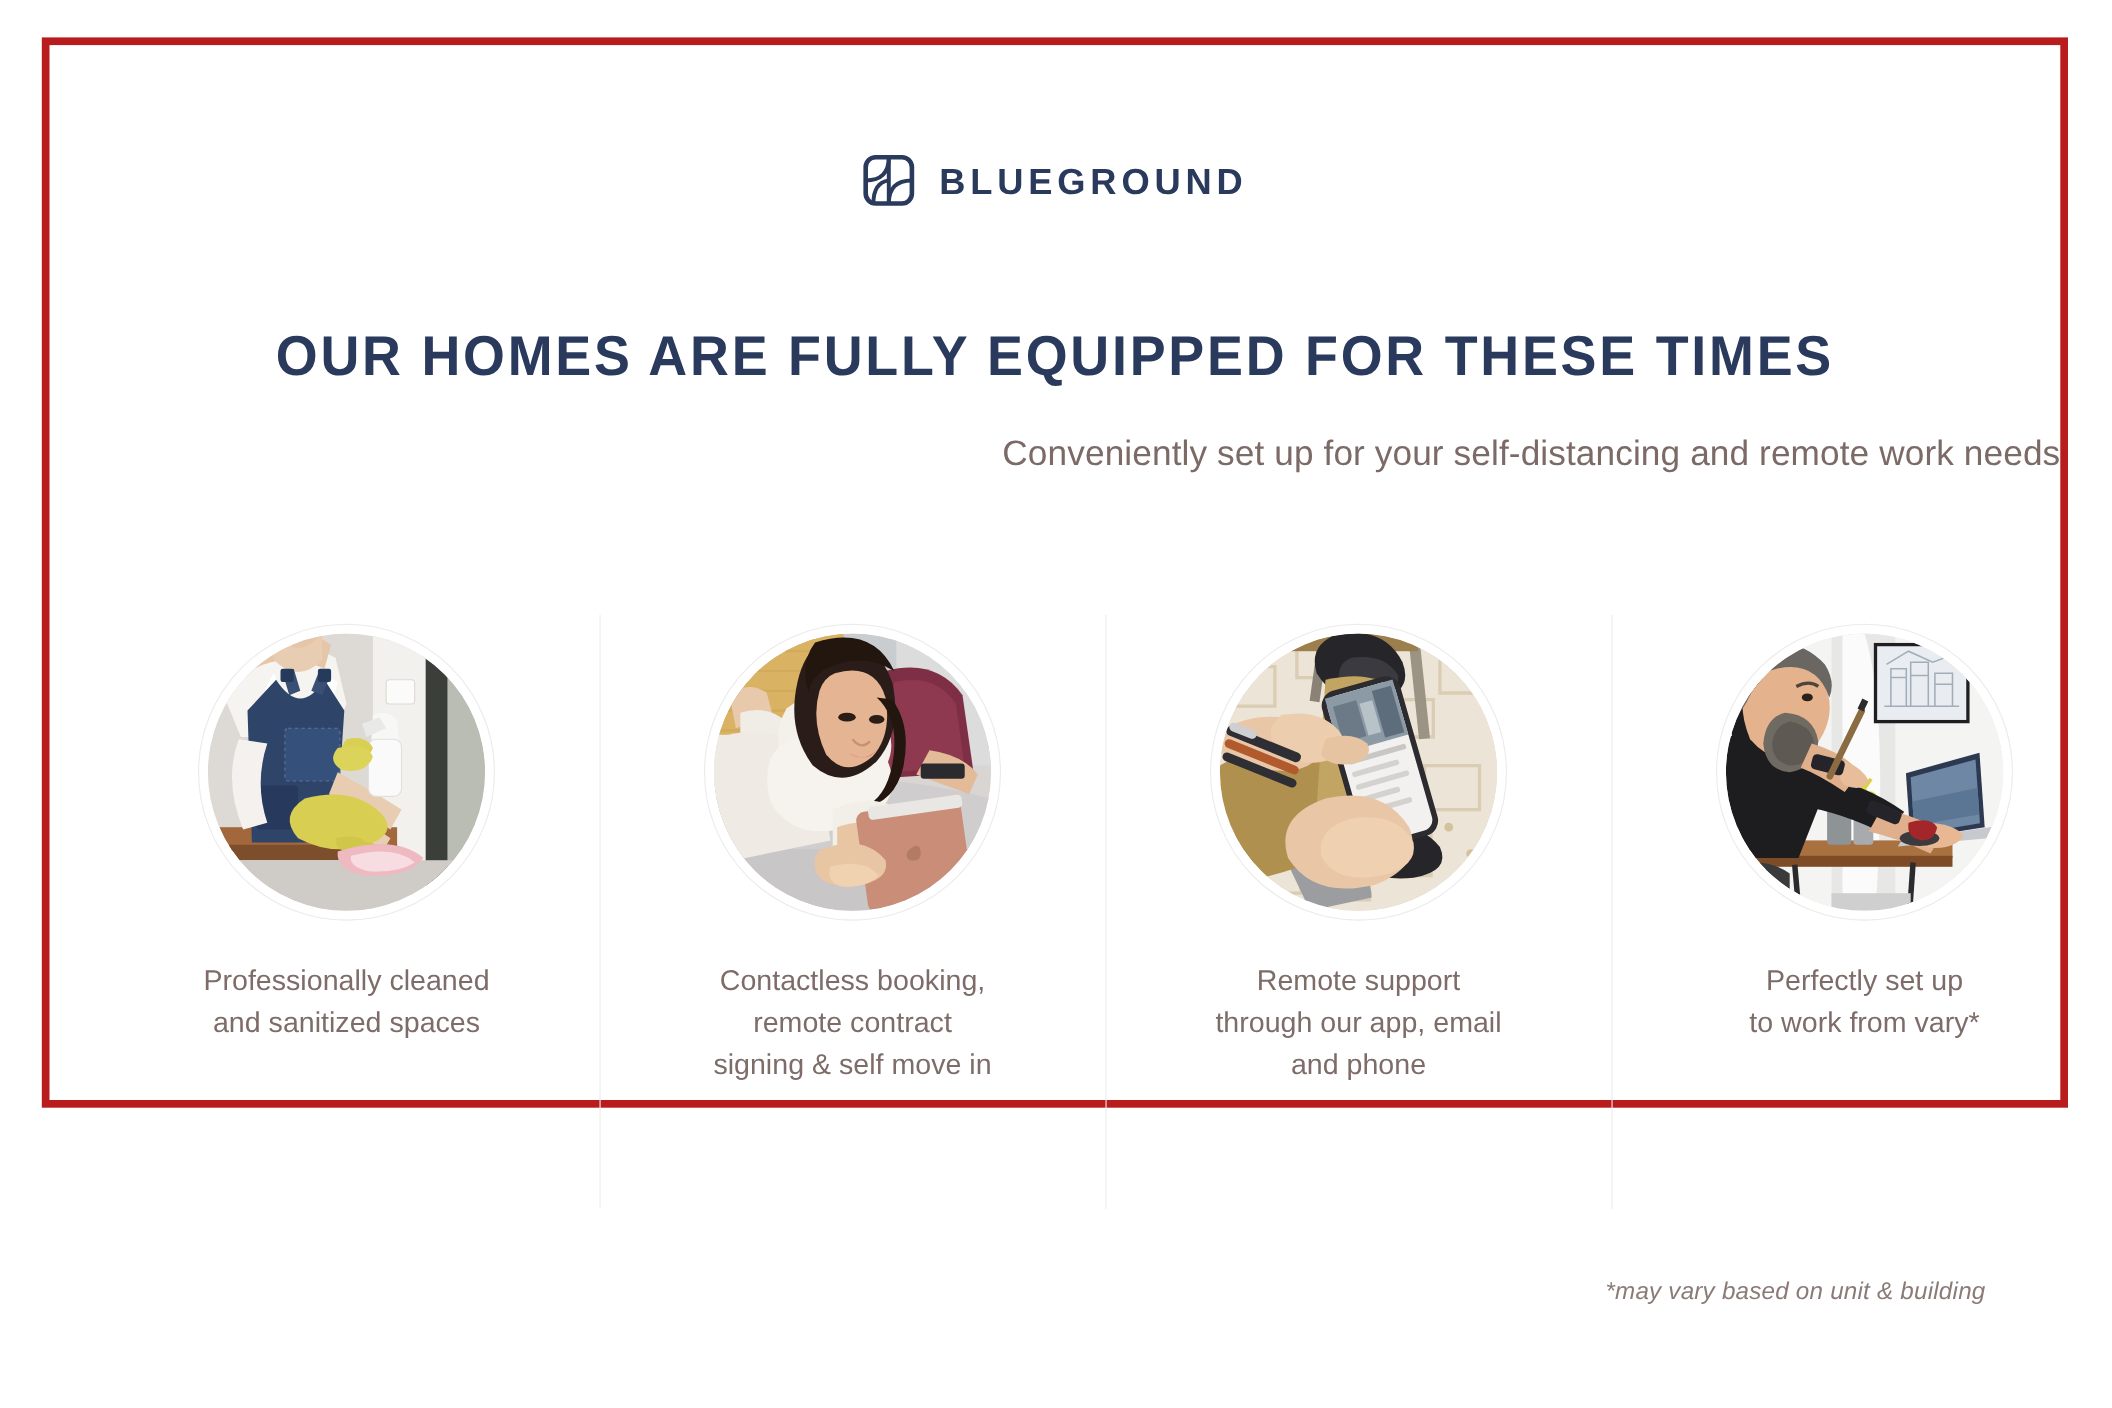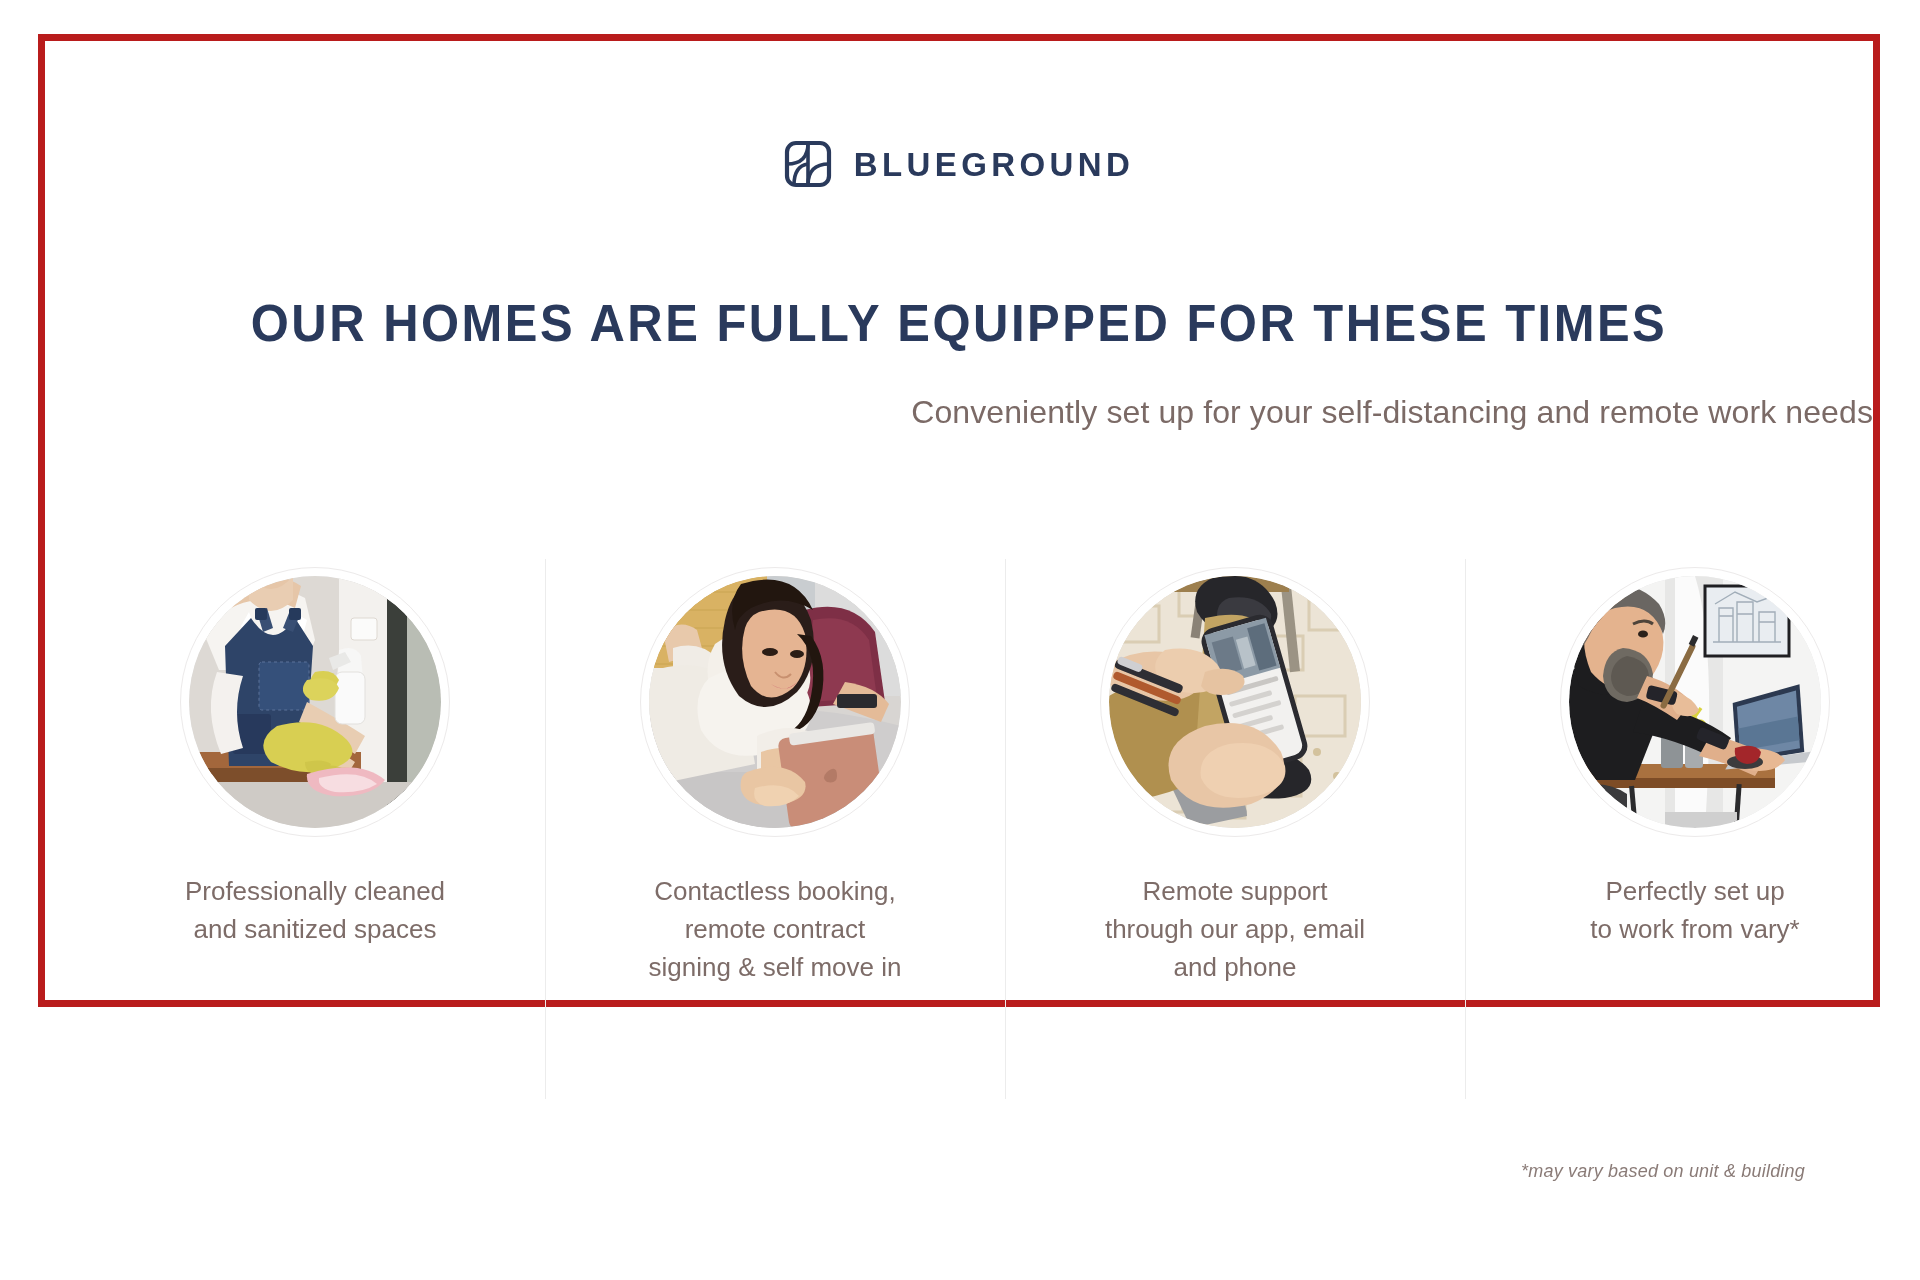--- a/index.html
+++ b/index.html
@@ -97,21 +97,21 @@
     font-size:26px;
     line-height:38px;
     color:#7d6c68;
     font-weight:normal;
     max-width:330px;
   }
 
   
   .footnote{
     position:absolute;right:68px;top:1120px;
-    font-size:18px;font-style:italic;color:#8a7b77;
+    font-size:22px;font-style:italic;color:#8a7b77;
     letter-spacing:0.2px;
   }
 </style>
 </head>
 <body>
 
 <div class="page">
   <div class="frame">
 
     <div class="logo-row">

